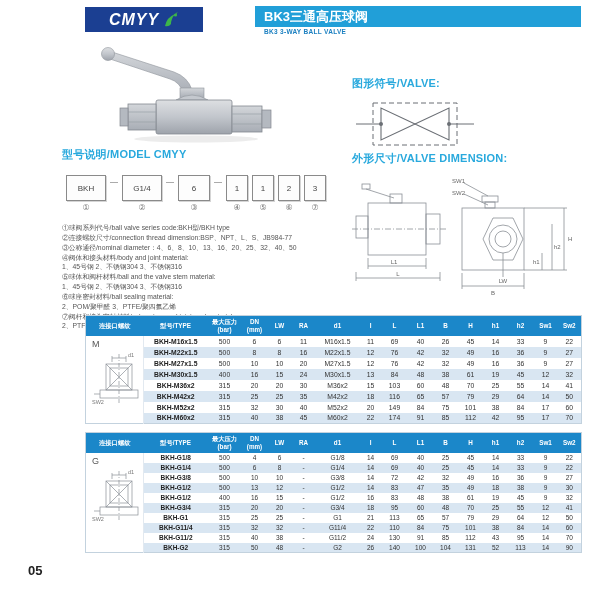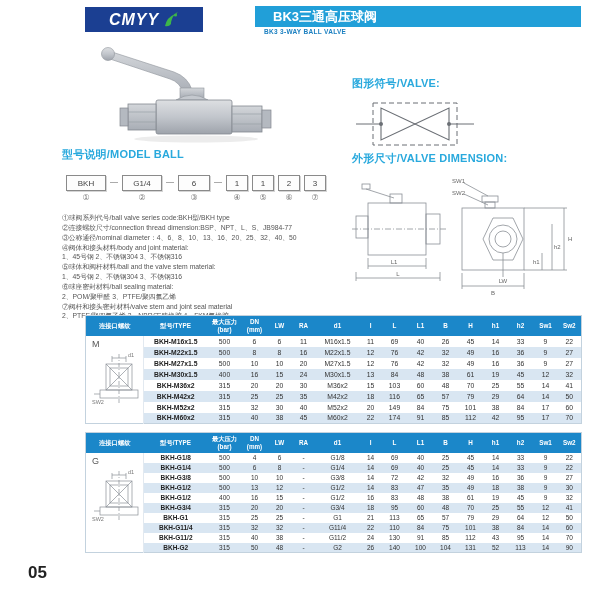--- a/index.html
+++ b/index.html
@@ -5,38 +5,38 @@
   * { margin:0; padding:0; box-sizing:border-box; }
   body { background:#e8e8e8; font-family:"Liberation Sans", sans-serif; }
   .page { position:relative; width:600px; height:600px; background:#ffffff; overflow:hidden; margin:0 auto; }
 
   
   .logo { position:absolute; left:85px; top:7px; width:118px; height:25px; background:#1b3f92;
           display:flex; align-items:center; justify-content:center; gap:4px; }
   .logo-text { color:#ffffff; font-weight:bold; font-style:italic; font-size:16px; letter-spacing:1px; }
   .banner { position:absolute; left:255px; top:6px; width:326px; }
   .banner-bar { height:21px; background:#219fd8; color:#ffffff; font-weight:bold; font-size:13px;
-                line-height:21px; padding-left:18px; }
+                line-height:21px; padding-left:9px; }
   .banner-sub { margin-top:1px; padding-left:9px; font-size:6.5px; font-weight:bold; color:#1a7fc0; letter-spacing:0.3px; }
 
   
   .product-photo { position:absolute; left:68px; top:34px; }
 
   
   .section-title { font-size:11px; font-weight:bold; color:#29a9dd; letter-spacing:0.2px; }
 
   
   .symbol-block { position:absolute; left:352px; top:76px; }
   .symbol-svg { margin-top:7px; margin-left:2px; }
 
   
   .modelcode-block { position:absolute; left:62px; top:147px; width:296px; }
   .code-row { display:flex; align-items:flex-start; margin-top:13px; margin-left:4px; }
   .code-unit { display:flex; flex-direction:column; align-items:center; margin-right:4px; }
-  .code-box { border:1px solid #8a8a8a; background:#fdfdfd; height:16px; min-width:22px; padding:0 4px;
+  .code-box { border:1px solid #8a8a8a; background:#fdfdfd; height:26px; min-width:22px; padding:0 4px;
               display:flex; align-items:center; justify-content:center; font-size:8px; color:#444;
               box-shadow:1px 1px 0 #d5d5d5; }
   .code-box.wide { min-width:40px; }
   .code-circle { margin-top:3px; font-size:8px; color:#777; line-height:8px; }
   .code-dash { height:14px; line-height:14px; font-size:8px; color:#555; margin-right:4px; }
   .notes { margin-top:11px; font-size:6.8px; color:#555; line-height:1.45; }
 
   
   .dimension-block { position:absolute; left:352px; top:151px; }
   .dim-svg { margin-top:8px; }
@@ -53,21 +53,21 @@
   .spec-table tbody tr:nth-child(even) td { background:#d9e6f2; }
   .spec-table td.type-cell { font-weight:bold; color:#222; }
   .spec-table td.thread-cell { background:#ffffff !important; vertical-align:top; text-align:left;
                                padding:3px 0 0 6px; border-right:1px solid #e2e9f0; }
   .thread-letter { font-size:9px; color:#555; margin-bottom:1px; }
   .c0 { width:58px; } .c1 { width:64px; } .c2 { width:34px; } .c3 { width:26px; }
   .c4 { width:24px; } .c5 { width:24px; } .c6 { width:44px; } .c7 { width:22px; }
   .c8 { width:26px; } .c9 { width:26px; } .c10 { width:24px; } .c11 { width:26px; }
   .c12 { width:24px; } .c13 { width:26px; } .c14 { width:24px; } .c15 { width:24px; }
 
-  .page-number { position:absolute; left:28px; top:563px; font-size:17px; font-weight:bold; color:#222; }
+  .page-number { position:absolute; left:28px; top:563px; font-size:13px; font-weight:bold; color:#222; }
 
   svg text { font-family:"Liberation Sans", sans-serif; }
 </style>
 </head>
 <body>
 
 <div class="page">
 
   <div class="logo">
     <span class="logo-text">CMYY</span>
@@ -117,21 +117,21 @@
       <line x1="2" y1="26" x2="27" y2="26" stroke="#6b6f75" stroke-width="1"></line>
       <line x1="95" y1="26" x2="120" y2="26" stroke="#6b6f75" stroke-width="1"></line>
       <circle cx="27" cy="26" r="2" fill="#6b6f75"></circle>
       <circle cx="95" cy="26" r="2" fill="#6b6f75"></circle>
       <polygon points="27,10 27,42 61,26" fill="none" stroke="#6b6f75" stroke-width="1.1"></polygon>
       <polygon points="95,10 95,42 61,26" fill="none" stroke="#6b6f75" stroke-width="1.1"></polygon>
     </svg>
   </div>
 
   <div class="modelcode-block">
-    <div class="section-title">型号说明/MODEL BALL</div>
+    <div class="section-title">型号说明/MODEL CMYY</div>
     <div class="code-row">
       <div class="code-unit">
         <div class="code-box wide">BKH</div>
         <div class="code-circle">①</div>
       </div>
       <div class="code-dash">—</div>
       <div class="code-unit">
         <div class="code-box wide">G1/4</div>
         <div class="code-circle">②</div>
       </div>

